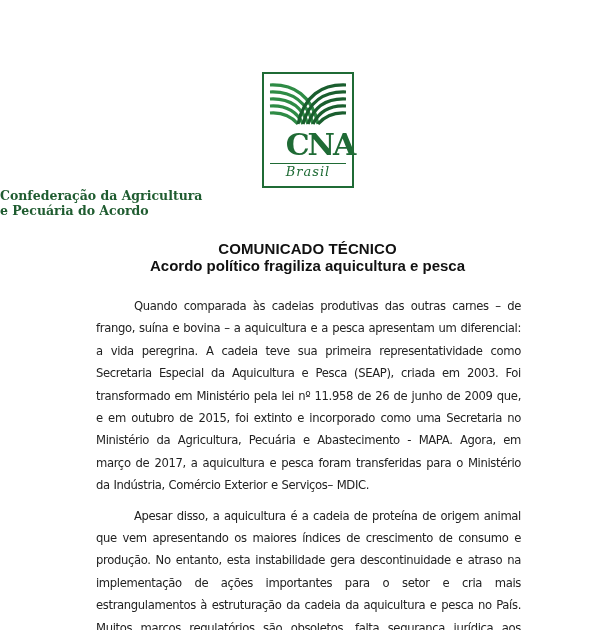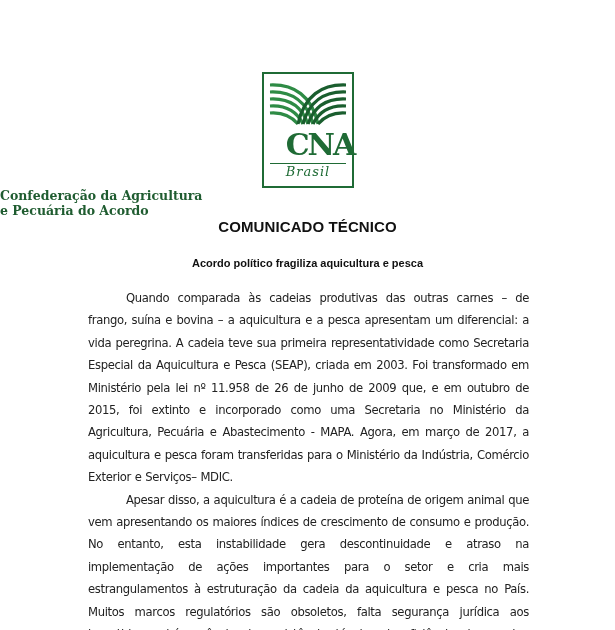--- a/index.html
+++ b/index.html
@@ -44,54 +44,54 @@
     font-family: "DejaVu Serif", "Liberation Serif", serif;
     font-weight: bold;
     font-size: 12.5px;
     line-height: 15px;
     color: #1f5c30;
   }
   .doc-kind {
     position: absolute;
     left: 0;
     width: 615px;
-    top: 218px;
+    top: 240px;
     text-align: center;
     font-family: "Liberation Sans", sans-serif;
     font-weight: bold;
     font-size: 15px;
     color: #111111;
     letter-spacing: 0.1px;
   }
   .doc-title {
     position: absolute;
     left: 0;
     width: 615px;
     top: 257px;
     text-align: center;
     font-family: "Liberation Sans", sans-serif;
     font-weight: bold;
-    font-size: 11px;
+    font-size: 15px;
     color: #111111;
   }
   .body-text {
     position: absolute;
     left: 88px;
     top: 287px;
     width: 441px;
     font-family: "DejaVu Sans", sans-serif;
     font-size: 11.6px;
     line-height: 22.4px;
     color: #222222;
     text-align: justify;
     letter-spacing: -0.35px;
     word-spacing: 0.4px;
   }
   .body-text p {
-    margin: 0;
+    margin: 8px;
     text-indent: 38px;
   }
   .body-text p + p {
     margin-top: 0;
   }
 </style>
 </head>
 <body>
 
 <div class="page">

